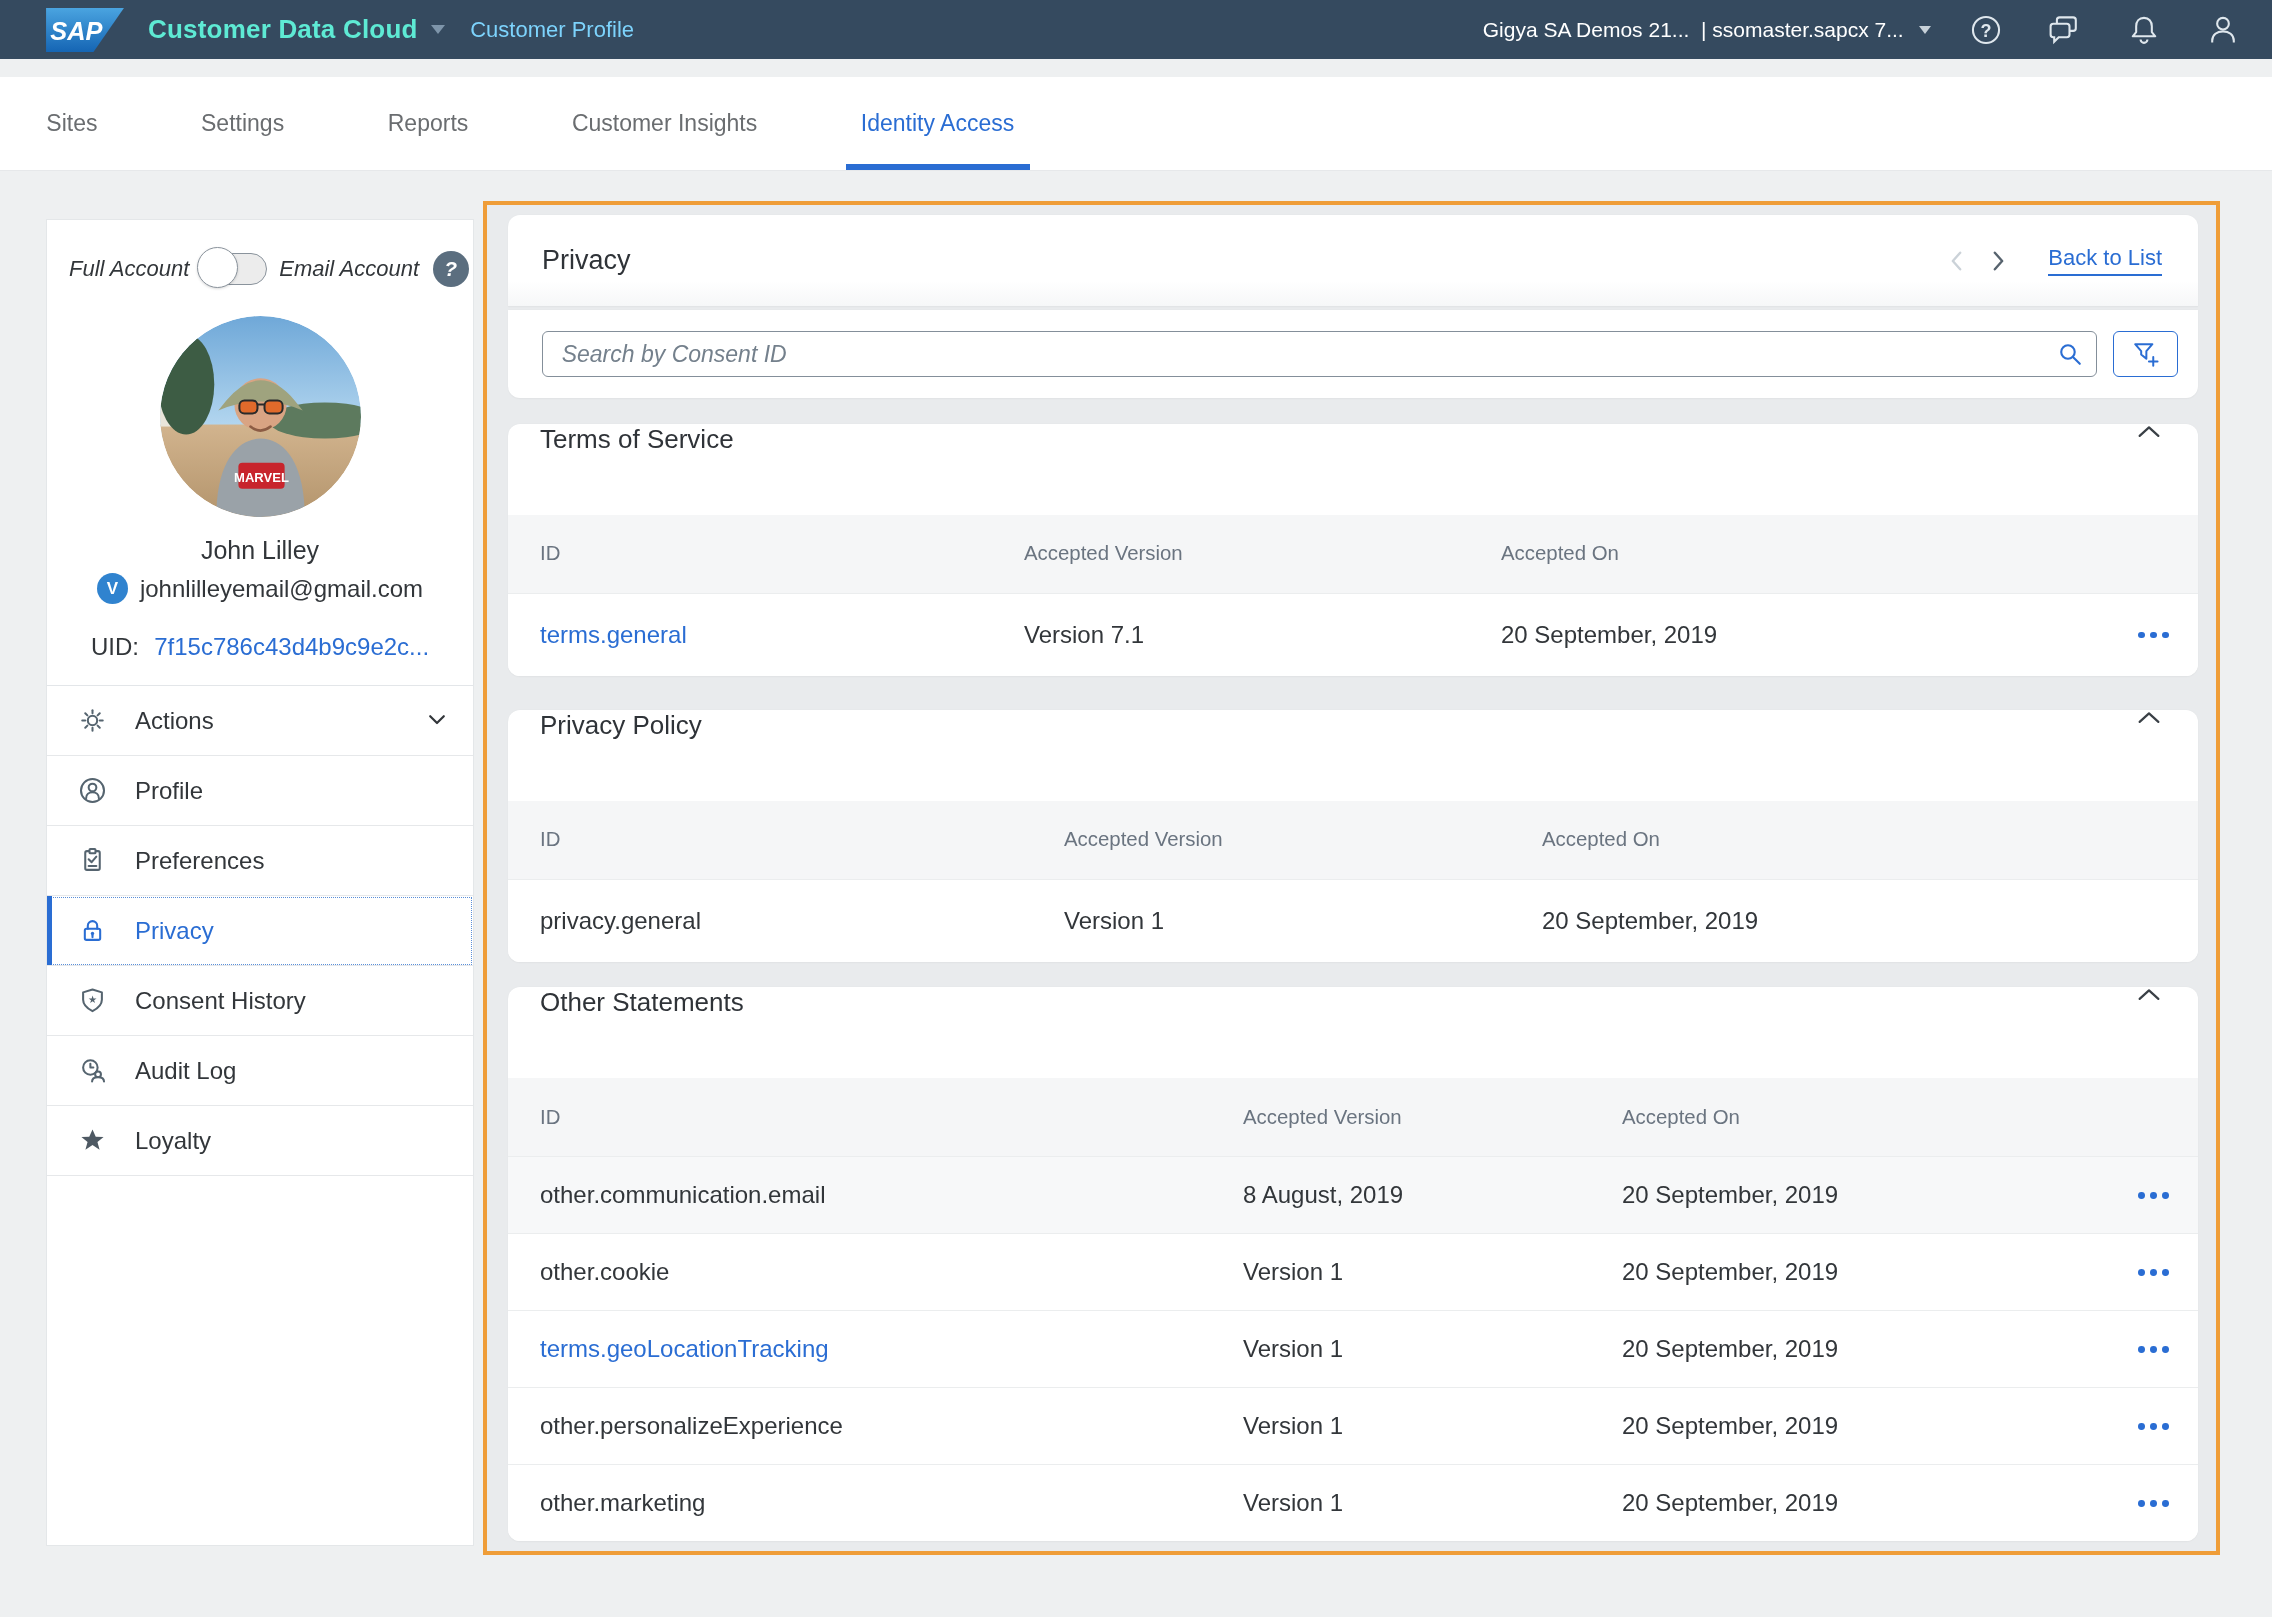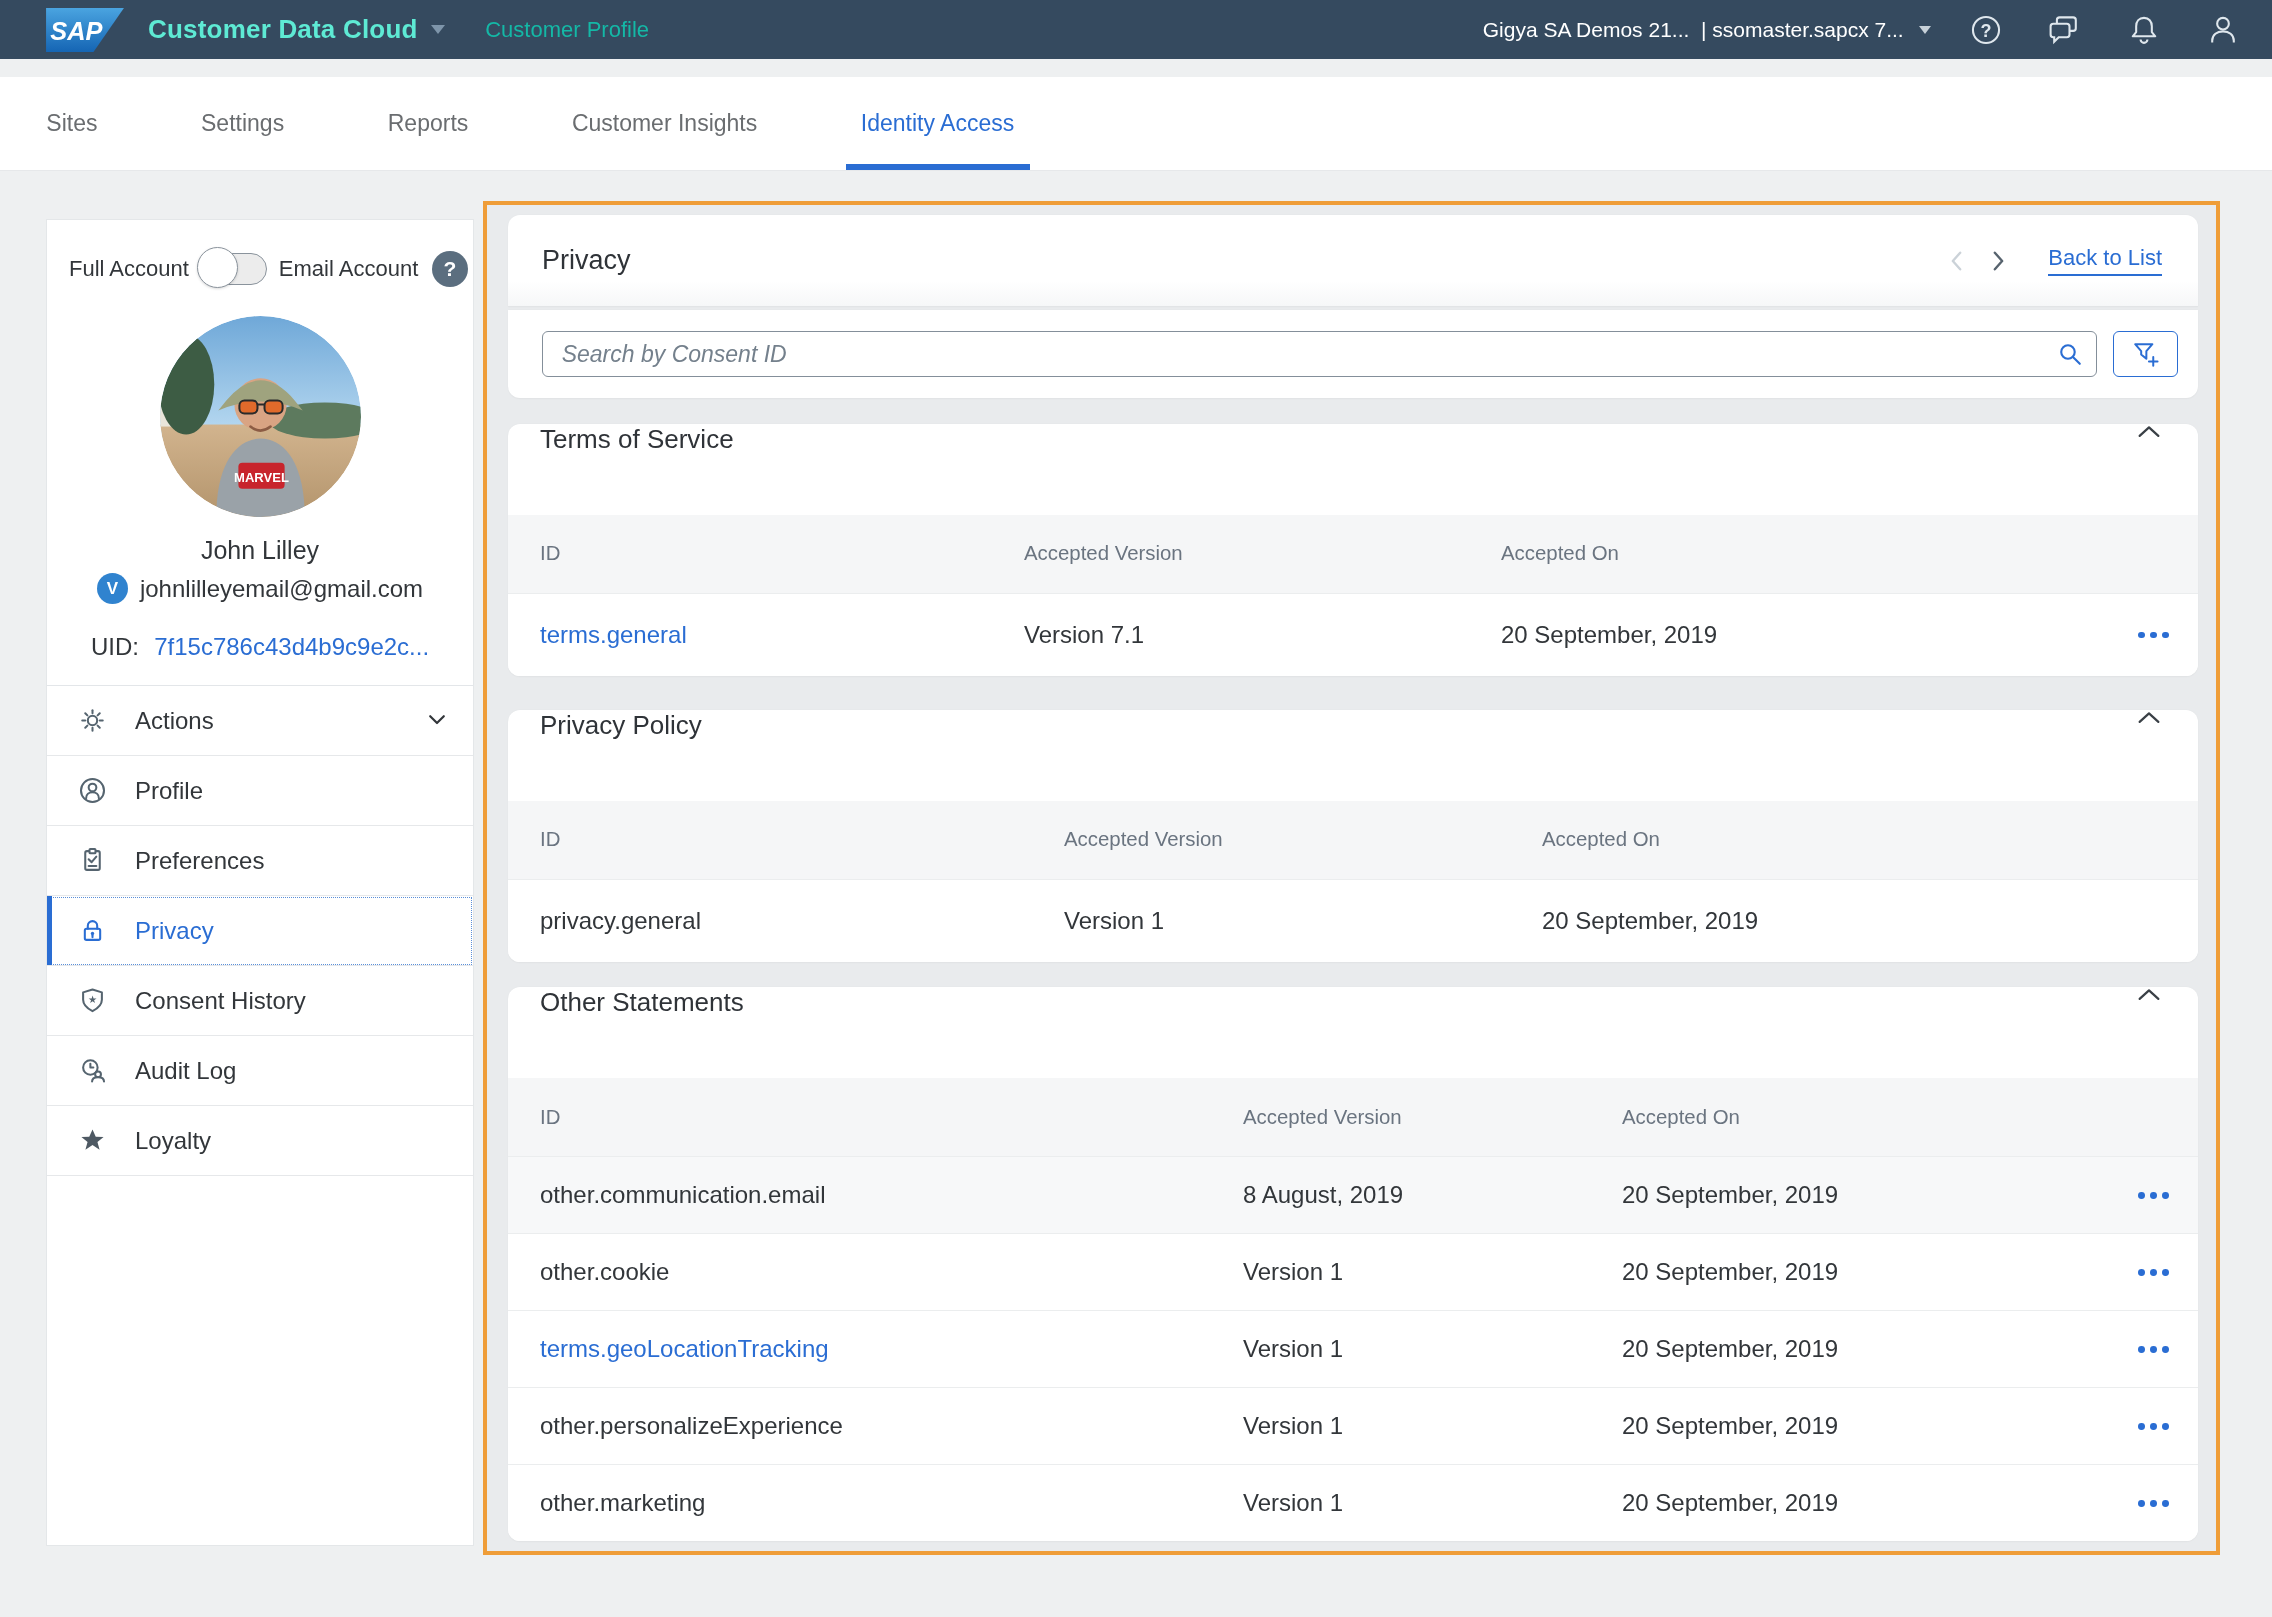--- a/index.html
+++ b/index.html
@@ -5,36 +5,36 @@
   * { margin:0; padding:0; box-sizing:border-box; }
   html,body { width:2273px; height:1618px; overflow:hidden; }
   body { font-family:"Liberation Sans", sans-serif; background:#eef0f1; color:#32363a; }
   .screen { position:relative; width:2273px; height:1618px; }
 
   
   .shell { position:absolute; left:0; top:0; width:2273px; height:59px; background:#354a5f; display:flex; align-items:center; }
   .sap-logo { margin-left:46px; display:block; }
   .shell-product { margin-left:24px; font-size:26px; font-weight:bold; color:#5eead4; letter-spacing:0.2px; }
   .caret { width:0; height:0; border-left:7.7px solid transparent; border-right:7.7px solid transparent; border-top:9.4px solid #7e95aa; margin-left:13.6px; }
-  .shell-subtitle { margin-left:40px; font-size:22px; color:#14b8a6; }
+  .shell-subtitle { margin-left:25px; font-size:22px; color:#7dd3fc; }
   .shell-spacer { flex:1; }
   .shell-account { font-size:21px; color:#fff; }
   .caret-light { width:0; height:0; border-left:6.8px solid transparent; border-right:6.8px solid transparent; border-top:8.5px solid #c7d1d9; margin-left:15.3px; }
   .shell-icons { display:flex; align-items:center; gap:43px; margin-left:37px; margin-right:32px; }
   .shell-icon { display:block; cursor:pointer; }
 
   
   .tabbar { position:absolute; left:0; top:77px; width:2273px; height:94px; background:#fff; border-bottom:0.9px solid #e6e8ea; display:flex; align-items:stretch; padding-left:31px; gap:73px; }
   .tab { position:relative; display:flex; align-items:center; padding:0 15.3px; font-size:23px; color:#6a6d70; cursor:pointer; }
   .tab.active { color:#2a6dd3; }
   .tab.active::after { content:""; position:absolute; left:0; right:0; bottom:0; height:6px; background:#2a6dd3; }
 
   
   .sidebar { position:absolute; left:46px; top:219px; width:428px; height:1327px; background:#fff; border:0.9px solid #e4e7e9; }
-  .toggle-row { display:flex; align-items:center; margin:31px 1px 0 22px; }
+  .toggle-row { display:flex; align-items:center; margin:31px 1px 0 22px;font-style:italic; }
   .toggle-label { font-size:22px; color:#32363a; }
   .switch { position:relative; width:66px; height:32px; margin:0 12px; border:1.7px solid #8a939c; border-radius:16px; background:#ececec; cursor:pointer; }
   .switch .knob { position:absolute; left:-5.1px; top:-6.8px; width:41px; height:41px; border-radius:50%; background:#fff; border:1.7px solid #8a939c; box-shadow:0 0.9px 2.6px rgba(0,0,0,.15); }
   .help-badge { width:36px; height:36px; border-radius:50%; background:#5b6e7f; color:#fff; font-size:21px; font-weight:bold; display:flex; align-items:center; justify-content:center; margin-left:13.6px; cursor:pointer; }
   .avatar { display:block; width:201px; height:201px; border-radius:50%; margin:29px auto 0; overflow:hidden; }
   .user-name { text-align:center; font-size:25px; margin-top:18.7px; }
   .email-row { display:flex; align-items:center; justify-content:center; gap:12px; margin-top:8.5px; }
   .v-badge { width:31px; height:31px; border-radius:50%; background:#3083cf; color:#fff; font-size:17px; font-weight:bold; display:flex; align-items:center; justify-content:center; }
   .email-text { font-size:24px; }
   .uid-row { display:flex; justify-content:center; gap:15.3px; margin-top:29px; font-size:24px; }

